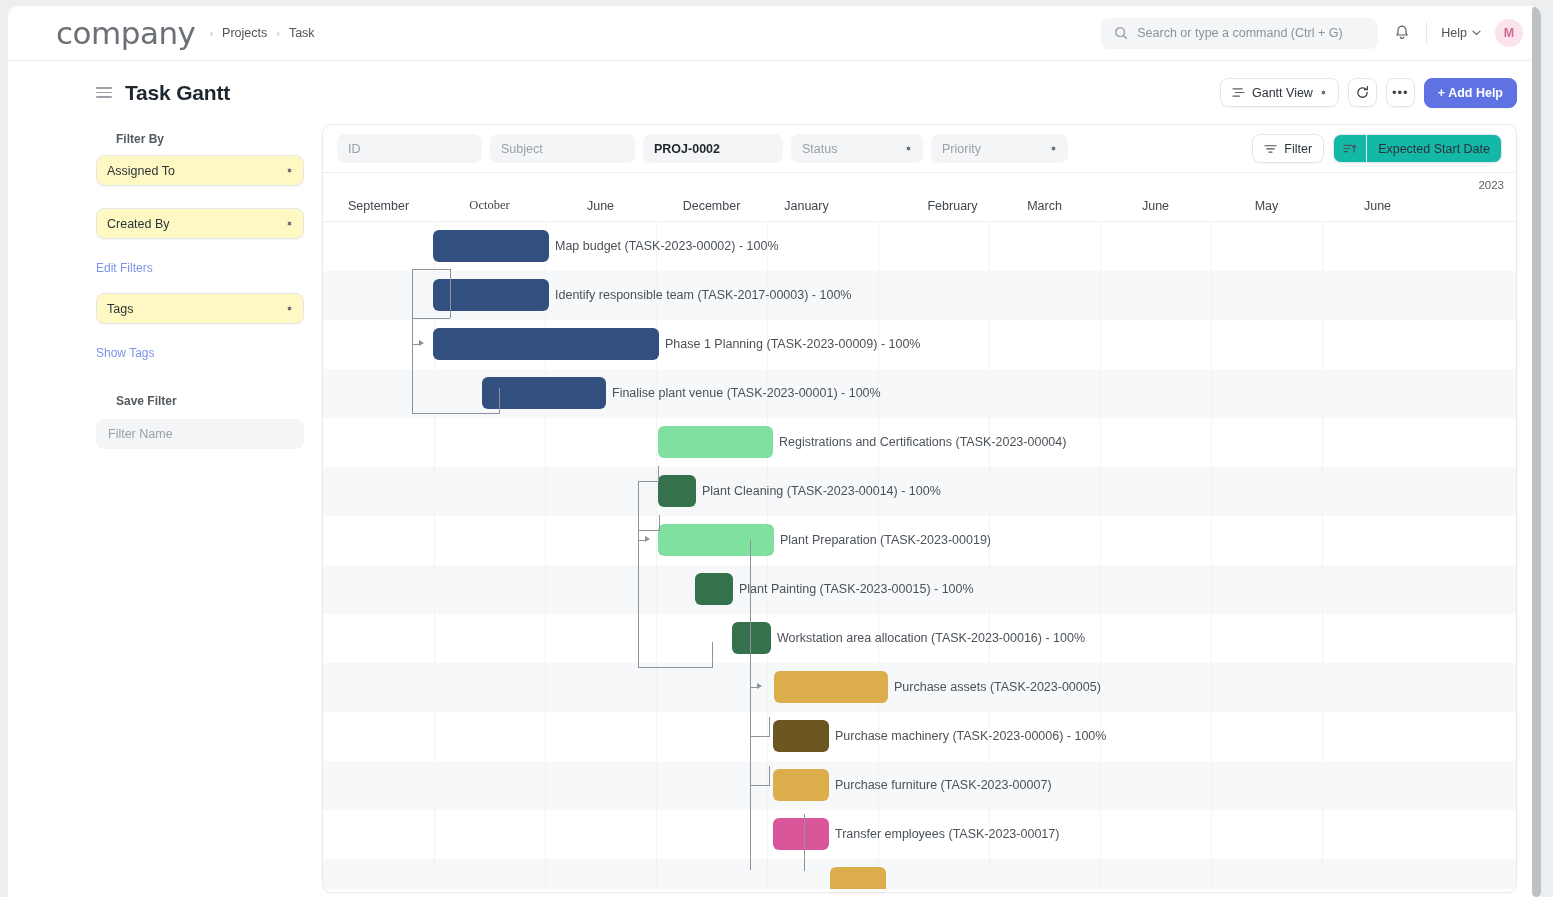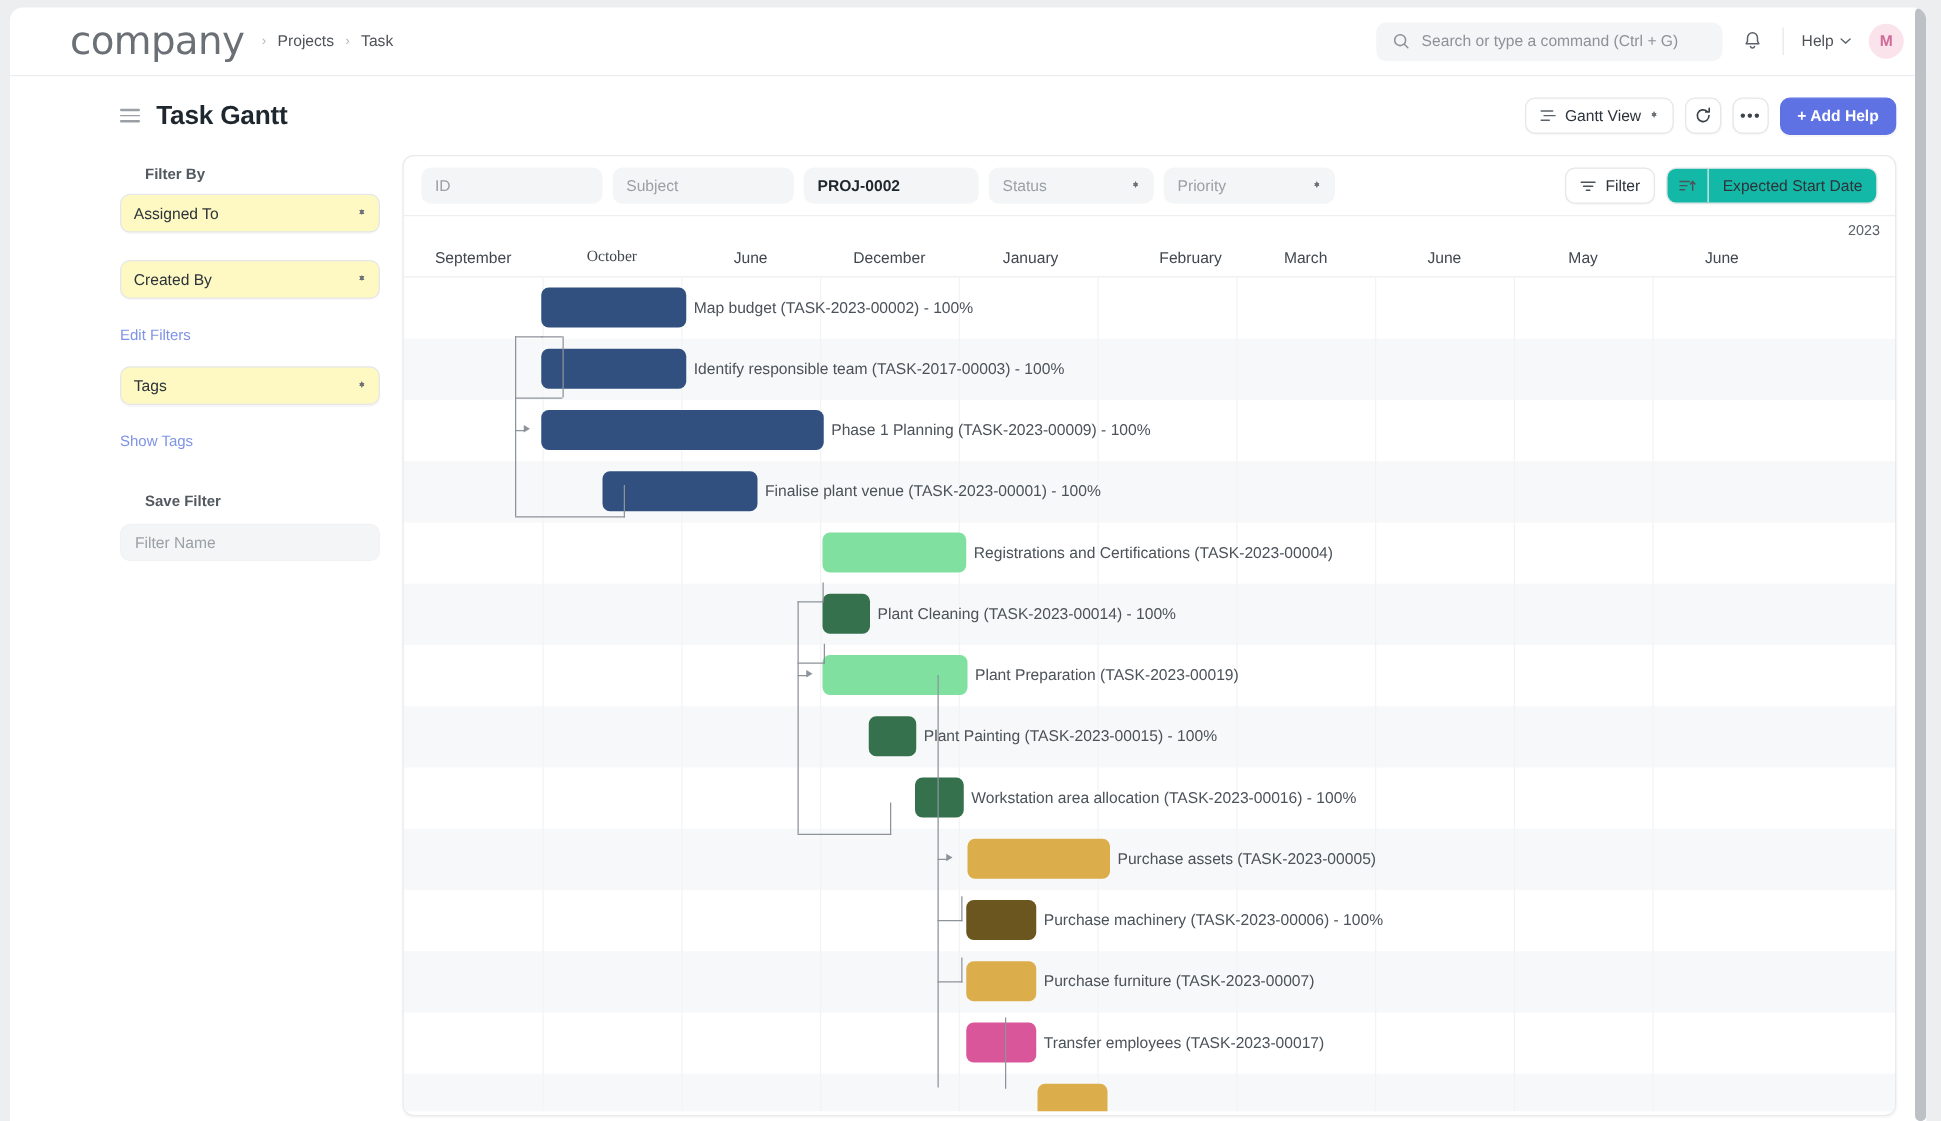--- a/index.html
+++ b/index.html
@@ -297,21 +297,21 @@
         </div>
       </div>
 
       <div class="tl-head">
         <div class="tl-year">2023</div>
         <div id="months">
             <div class="tl-month" style="left: 0px; width: 111px;">September</div>
             <div class="tl-month" style="left: 111px; width: 111px; font-family: Liberation Serif, serif;">October</div>
             <div class="tl-month" style="left: 222px; width: 111px;">June</div>
             <div class="tl-month" style="left: 333px; width: 111px;">December</div>
-            <div class="tl-month" style="left: 446px; width: 111px;">January</div>
+            <div class="tl-month" style="left: 428px; width: 111px;">January</div>
             <div class="tl-month" style="left: 574px; width: 111px;">February</div>
             <div class="tl-month" style="left: 666px; width: 111px;">March</div>
             <div class="tl-month" style="left: 777px; width: 111px;">June</div>
             <div class="tl-month" style="left: 888px; width: 111px;">May</div>
             <div class="tl-month" style="left: 999px; width: 111px;">June</div>
           </div>
       </div>
 
       <div class="chart" id="chart">
           <div class="row" style="top: 0px;"></div>

